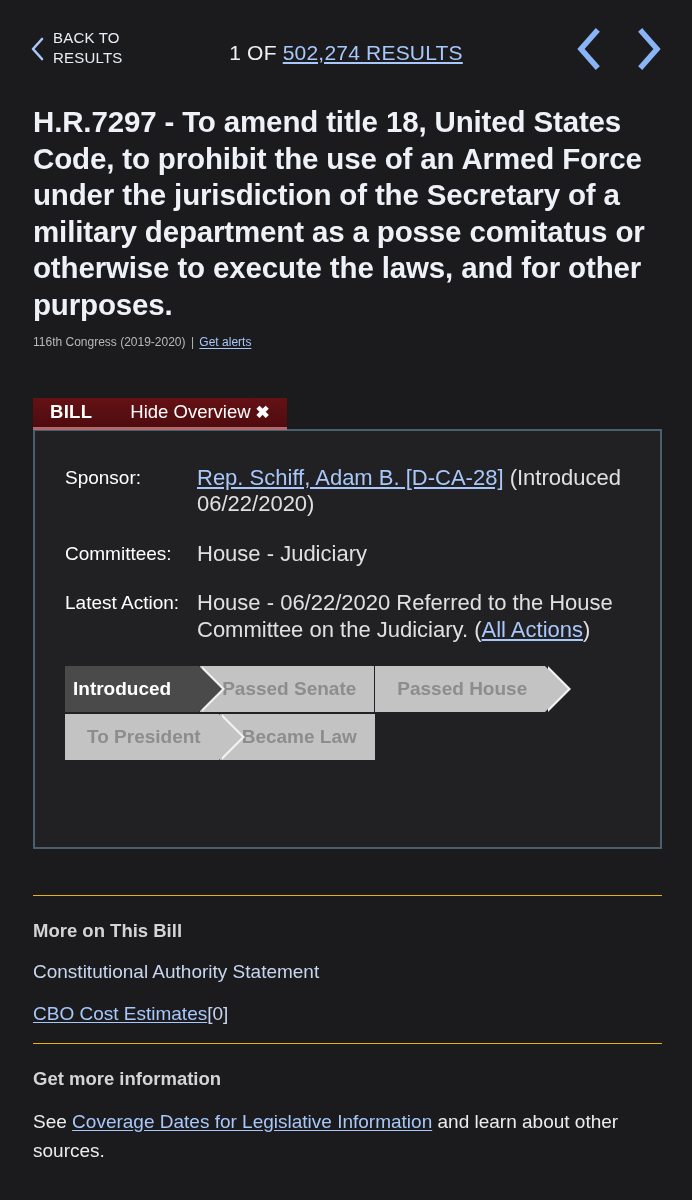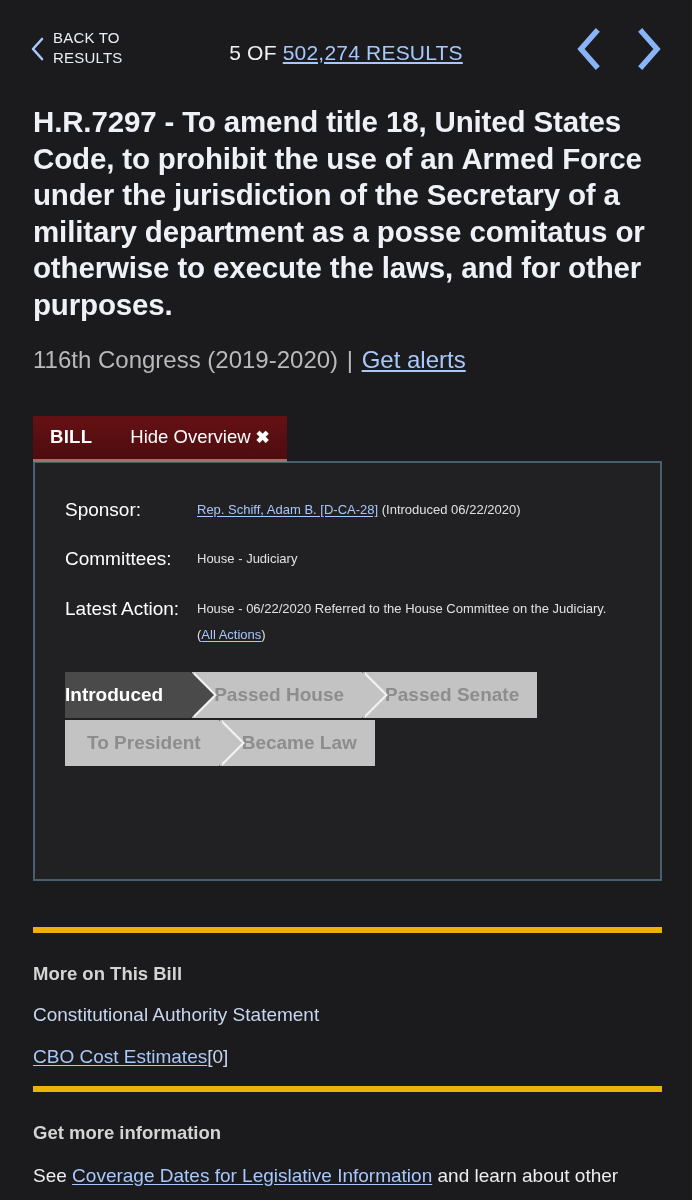--- a/index.html
+++ b/index.html
@@ -96,22 +96,22 @@
   }
   h1.bill-title {
     margin: 0;
     font-size: 29.5px;
     line-height: 36.6px;
     font-weight: 700;
     color: #eef1f7;
     letter-spacing: -0.15px;
   }
   .subline {
-    margin-top: 24px;
-    font-size: 24px;
+    margin-top: 6px;
+    font-size: 12px;
     line-height: 24px;
     color: #b9b9b9;
   }
   .subline .sep { color: #b9b9b9; padding: 0 2px; }
   .subline a {
     color: #a8c7fa;
     text-decoration: underline;
     text-underline-offset: 2px;
   }
 
@@ -127,21 +127,21 @@
   }
   .ov-tab {
     display: flex;
     align-items: center;
     gap: 38px;
     background: #5c0f12;
     background: linear-gradient(180deg,#651114 0%,#4e0c0f 100%);
     border-bottom: 3px solid #b0696b;
     padding: 9px 17px 10px 17px;
     box-sizing: border-box;
-    height: 46px;
+    height: 32px;
     cursor: pointer;
   }
   .ov-tab .tab-name {
     font-size: 18.5px;
     font-weight: 700;
     color: #ffffff;
     letter-spacing: 0.3px;
   }
   .ov-tab .tab-toggle {
     font-size: 18.5px;
@@ -172,21 +172,21 @@
   .kv .k {
     width: 132px;
     flex: none;
     font-size: 19px;
     line-height: 26.5px;
     font-weight: 400;
     color: #ffffff;
   }
   .kv .v {
     flex: 1;
-    font-size: 13px;
+    font-size: 22px;
     line-height: 26.5px;
     color: #e0e0e0;
     font-weight: 400;
   }
   .kv .v a {
     color: #a8c7fa;
     text-decoration: underline;
     text-underline-offset: 2px;
   }
 
@@ -213,21 +213,21 @@
     background: #c3c3c3;
     color: #8d8d8d;
     padding-left: 22px;
     padding-right: 18px;
     margin-right: 1px;
     cursor: pointer;
   }
   .step.active {
     background: #4a4a4a;
     color: #ffffff;
-    padding-left: 0;
+    padding-left: 8px;
     padding-right: 28px;
   }
   .step::after {
     content: "";
     position: absolute;
     right: -23px;
     top: 0;
     width: 0;
     height: 0;
     border-top: 23px solid transparent;
@@ -256,22 +256,22 @@
   .step.last::after, .step.last::before { display: none; }
   .tracker-row {
     display: flex;
     position: relative;
   }
   .tracker-row.row2 { margin-top: 2px; }
 
   
   .section {
     margin: 0 30px 0 33px;
-    padding-top: 30px;
-    border-top: 6px solid #eab308;
+    padding-top: 24px;
+    border-top: 1px solid #eab308;
   }
   .section.first { margin-top: 46px; }
   .section.second { margin-top: 13px; }
   .sec-title {
     font-size: 18.5px;
     font-weight: 700;
     color: #d4d4d4;
     margin-bottom: 17px;
   }
   .sec-link {
@@ -315,21 +315,21 @@
       <span class="back-chev">
         <svg width="14" height="24" viewBox="0 0 14 24">
           <path d="M12 2 L3 12 L12 22" fill="none" stroke="#a8c7fa" stroke-width="2.6" stroke-linecap="round" stroke-linejoin="round"></path>
         </svg>
       </span>
       <span class="back-text">BACK TO
 RESULTS</span>
     </a>
 
     <div class="results-count">
-      <span class="lbl">5 OF</span>
+      <span class="lbl">1 OF</span>
       <a href="#">502,274 RESULTS</a>
     </div>
 
     <div class="nav-arrows">
       <button class="nav-arrow">
         <span>
           <svg width="34" height="44" viewBox="0 0 34 44">
             <path d="M24 5 L9 22 L24 39" fill="none" stroke="#8ab4f8" stroke-width="5.5" stroke-linecap="square" stroke-linejoin="miter"></path>
           </svg>
         </span>
@@ -380,25 +380,25 @@
         <div class="k">Latest Action:</div>
         <div class="v"><span>House - 06/22/2020 Referred to the House Committee on the Judiciary.</span> <span>(</span><a href="#">All Actions</a><span>)</span></div>
       </div>
 
 
       <div class="tracker">
         <div class="tracker-row row1">
           <div class="step active">
             <span>Introduced</span>
           </div>
+          <div class="step last">
+            <span>Passed Senate</span>
+          </div>
           <div class="step">
             <span>Passed House</span>
-          </div>
-          <div class="step last">
-            <span>Passed Senate</span>
           </div>
         </div>
         <div class="tracker-row row2">
           <div class="step">
             <span>To President</span>
           </div>
           <div class="step last">
             <span>Became Law</span>
           </div>
         </div>

